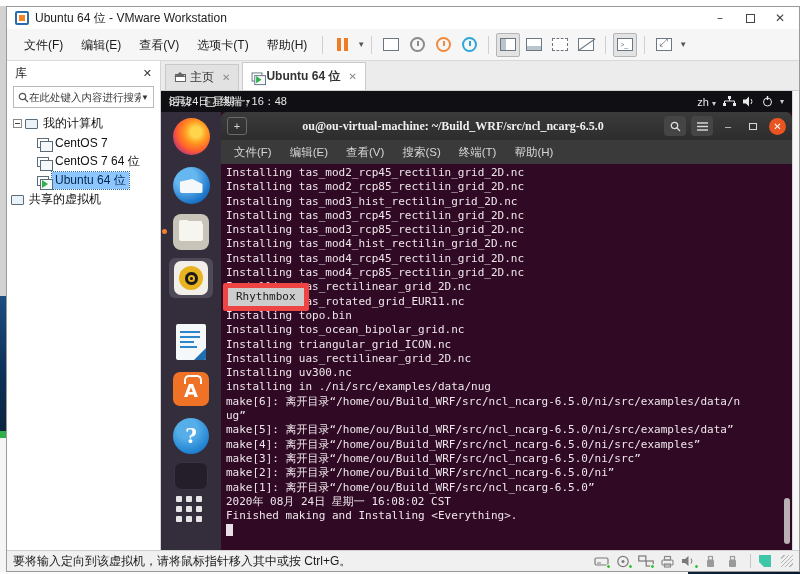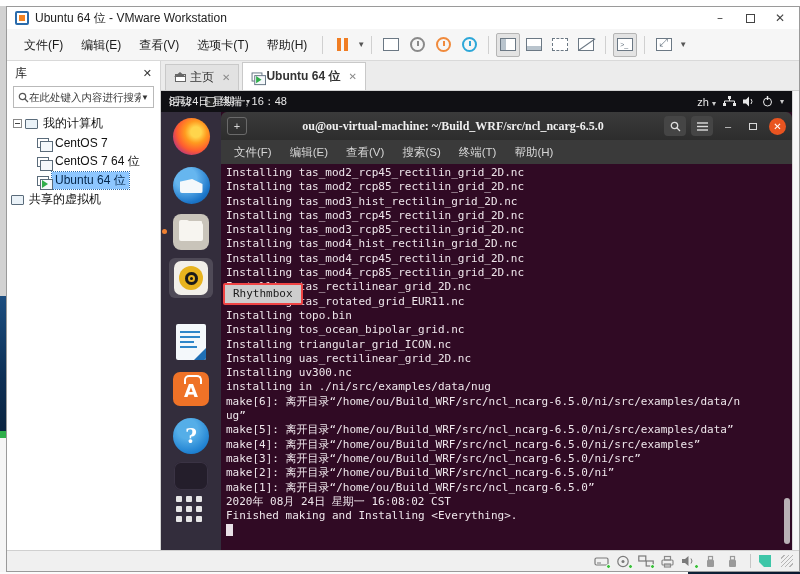--- a/index.html
+++ b/index.html
@@ -148,21 +148,21 @@
              display:flex; align-items:center; justify-content:center; margin-left:6px; }
   .t-menubar { height:24px; background:#3a3a3a; display:flex; align-items:center; padding:0 4px; flex:0 0 auto; }
   .t-menu-item { color:#d6d6d6; font-size:11.5px; padding:0 9px; }
   .t-content { flex:1 1 auto; background:#300a24; position:relative; overflow:hidden;
                font-family:"DejaVu Sans Mono","Liberation Mono",monospace; font-size:11px; line-height:14.3px;
                color:#eee6eb; padding:2px 0 0 5px; }
   .tline { white-space:pre; }
   .cursor-line { height:14.3px; } .cursor-block { display:inline-block; width:7px; height:12px; background:#e8e0e6; vertical-align:middle; }
   .t-scrollbar { position:absolute; right:2px; top:0; bottom:0; width:7px; }
   .t-scroll-handle { position:absolute; right:0; width:6px; height:46px; bottom:6px; background:#b9b1b6; border-radius:3px; }
-  .tooltip { position:absolute; left:2px; top:119px; background:#cdcdcd; border:2px solid #ef4444; color:#1a1a1a;
+  .tooltip { position:absolute; left:2px; top:119px; background:#cdcdcd; border:5px solid #ef4444; color:#1a1a1a;
              font-size:11px; padding:2px 8px; border-radius:2px; z-index:5; }
 
   
   .statusbar { height:21px; background:#f0f0f0; border-top:1px solid #d0d0d0; display:flex; align-items:center;
                padding:0 6px; font-size:12px; color:#1a1a1a; flex:0 0 auto; }
   .sb-msg { white-space:nowrap; overflow:hidden; }
   .sb-icons { margin-left:auto; display:flex; align-items:center; gap:6px; }
   .dev { position:relative; width:16px; height:13px; }
   .dev svg { display:block; }
   .dev .gdot { position:absolute; right:-1px; bottom:-1px; width:5px; height:5px; border-radius:50%; background:#3cc03c; border:1px solid #fff; }
@@ -469,20 +469,21 @@
                 </div>
               </div>
             </div>
           </div>
           <div class="right-gutter"></div>
         </div>
       </div>
     </div>
 
     <div class="statusbar">
+      <div class="sb-msg">要将输入定向到该虚拟机，请将鼠标指针移入其中或按 Ctrl+G。</div>
       <div class="sb-icons">
         <span class="dev">
           <svg width="15" height="12" viewBox="0 0 15 12">
               <rect x="1" y="3" width="13" height="7" rx="1.5" fill="none" stroke="#7a7a7a" stroke-width="1.2"></rect>
               <line x1="3" y1="8" x2="7" y2="8" stroke="#7a7a7a"></line>
             </svg>
           <span class="gdot"></span>
         </span>
         <span class="dev">
           <svg width="14" height="13" viewBox="0 0 14 13">

